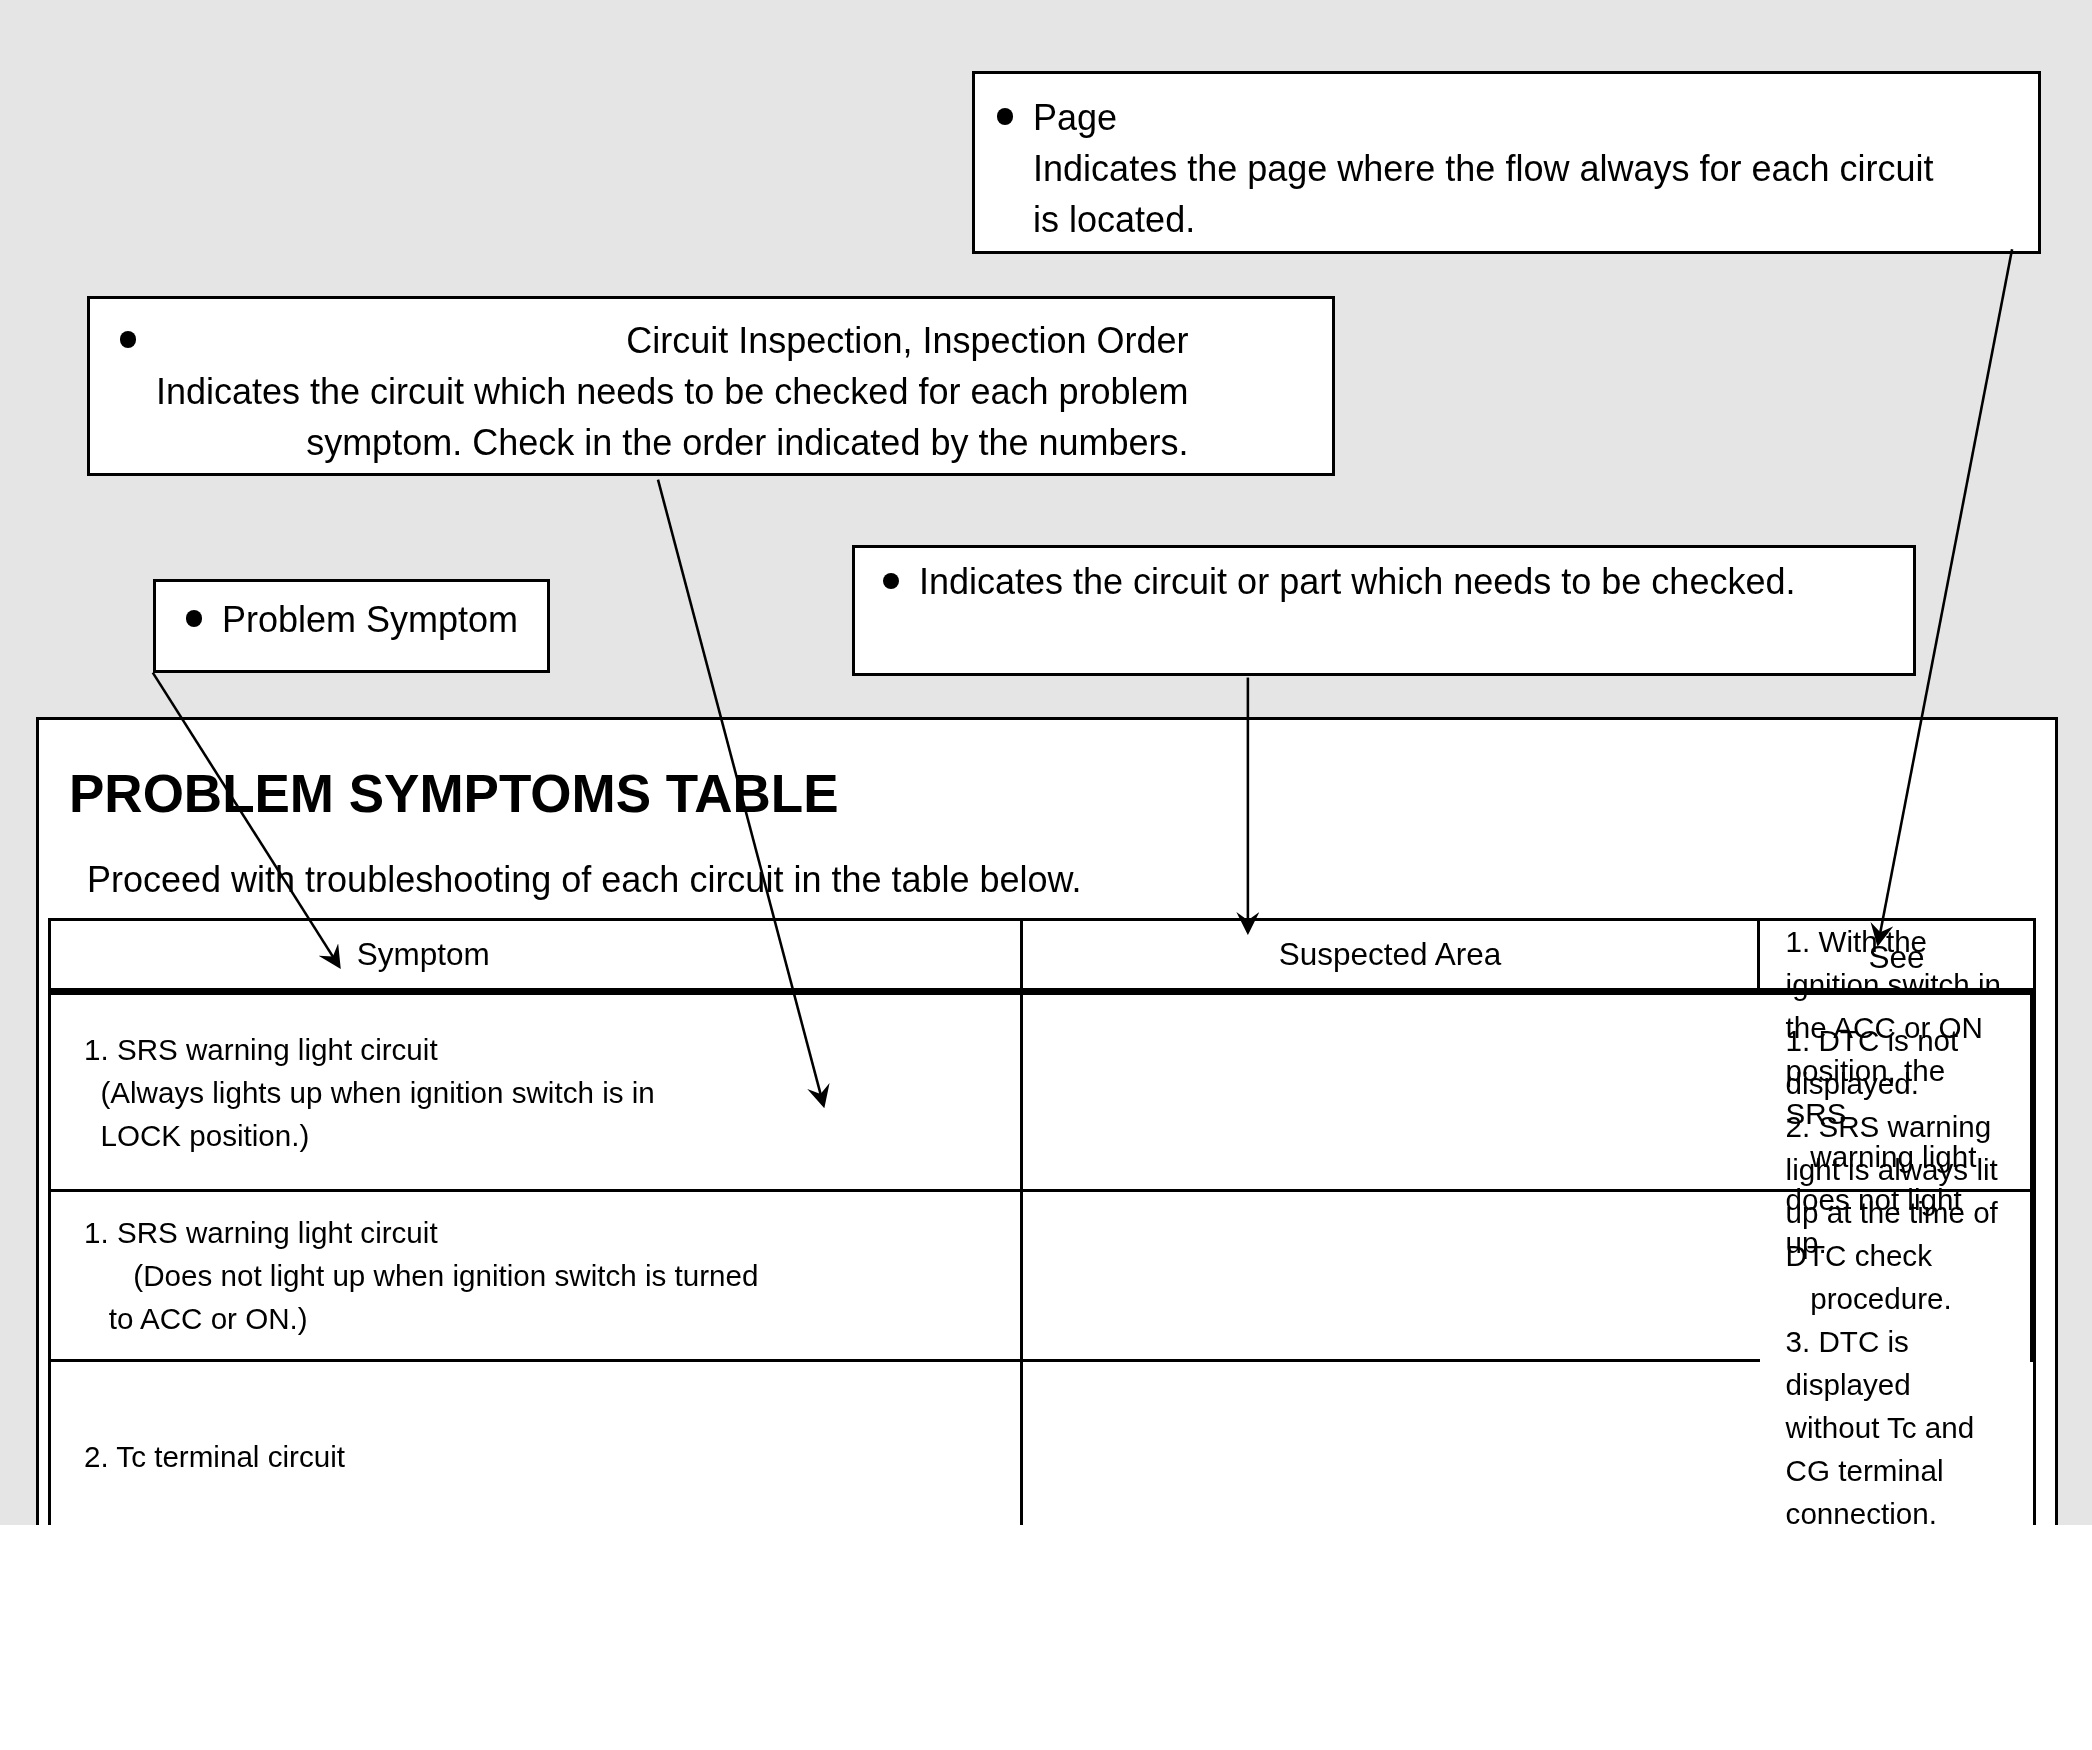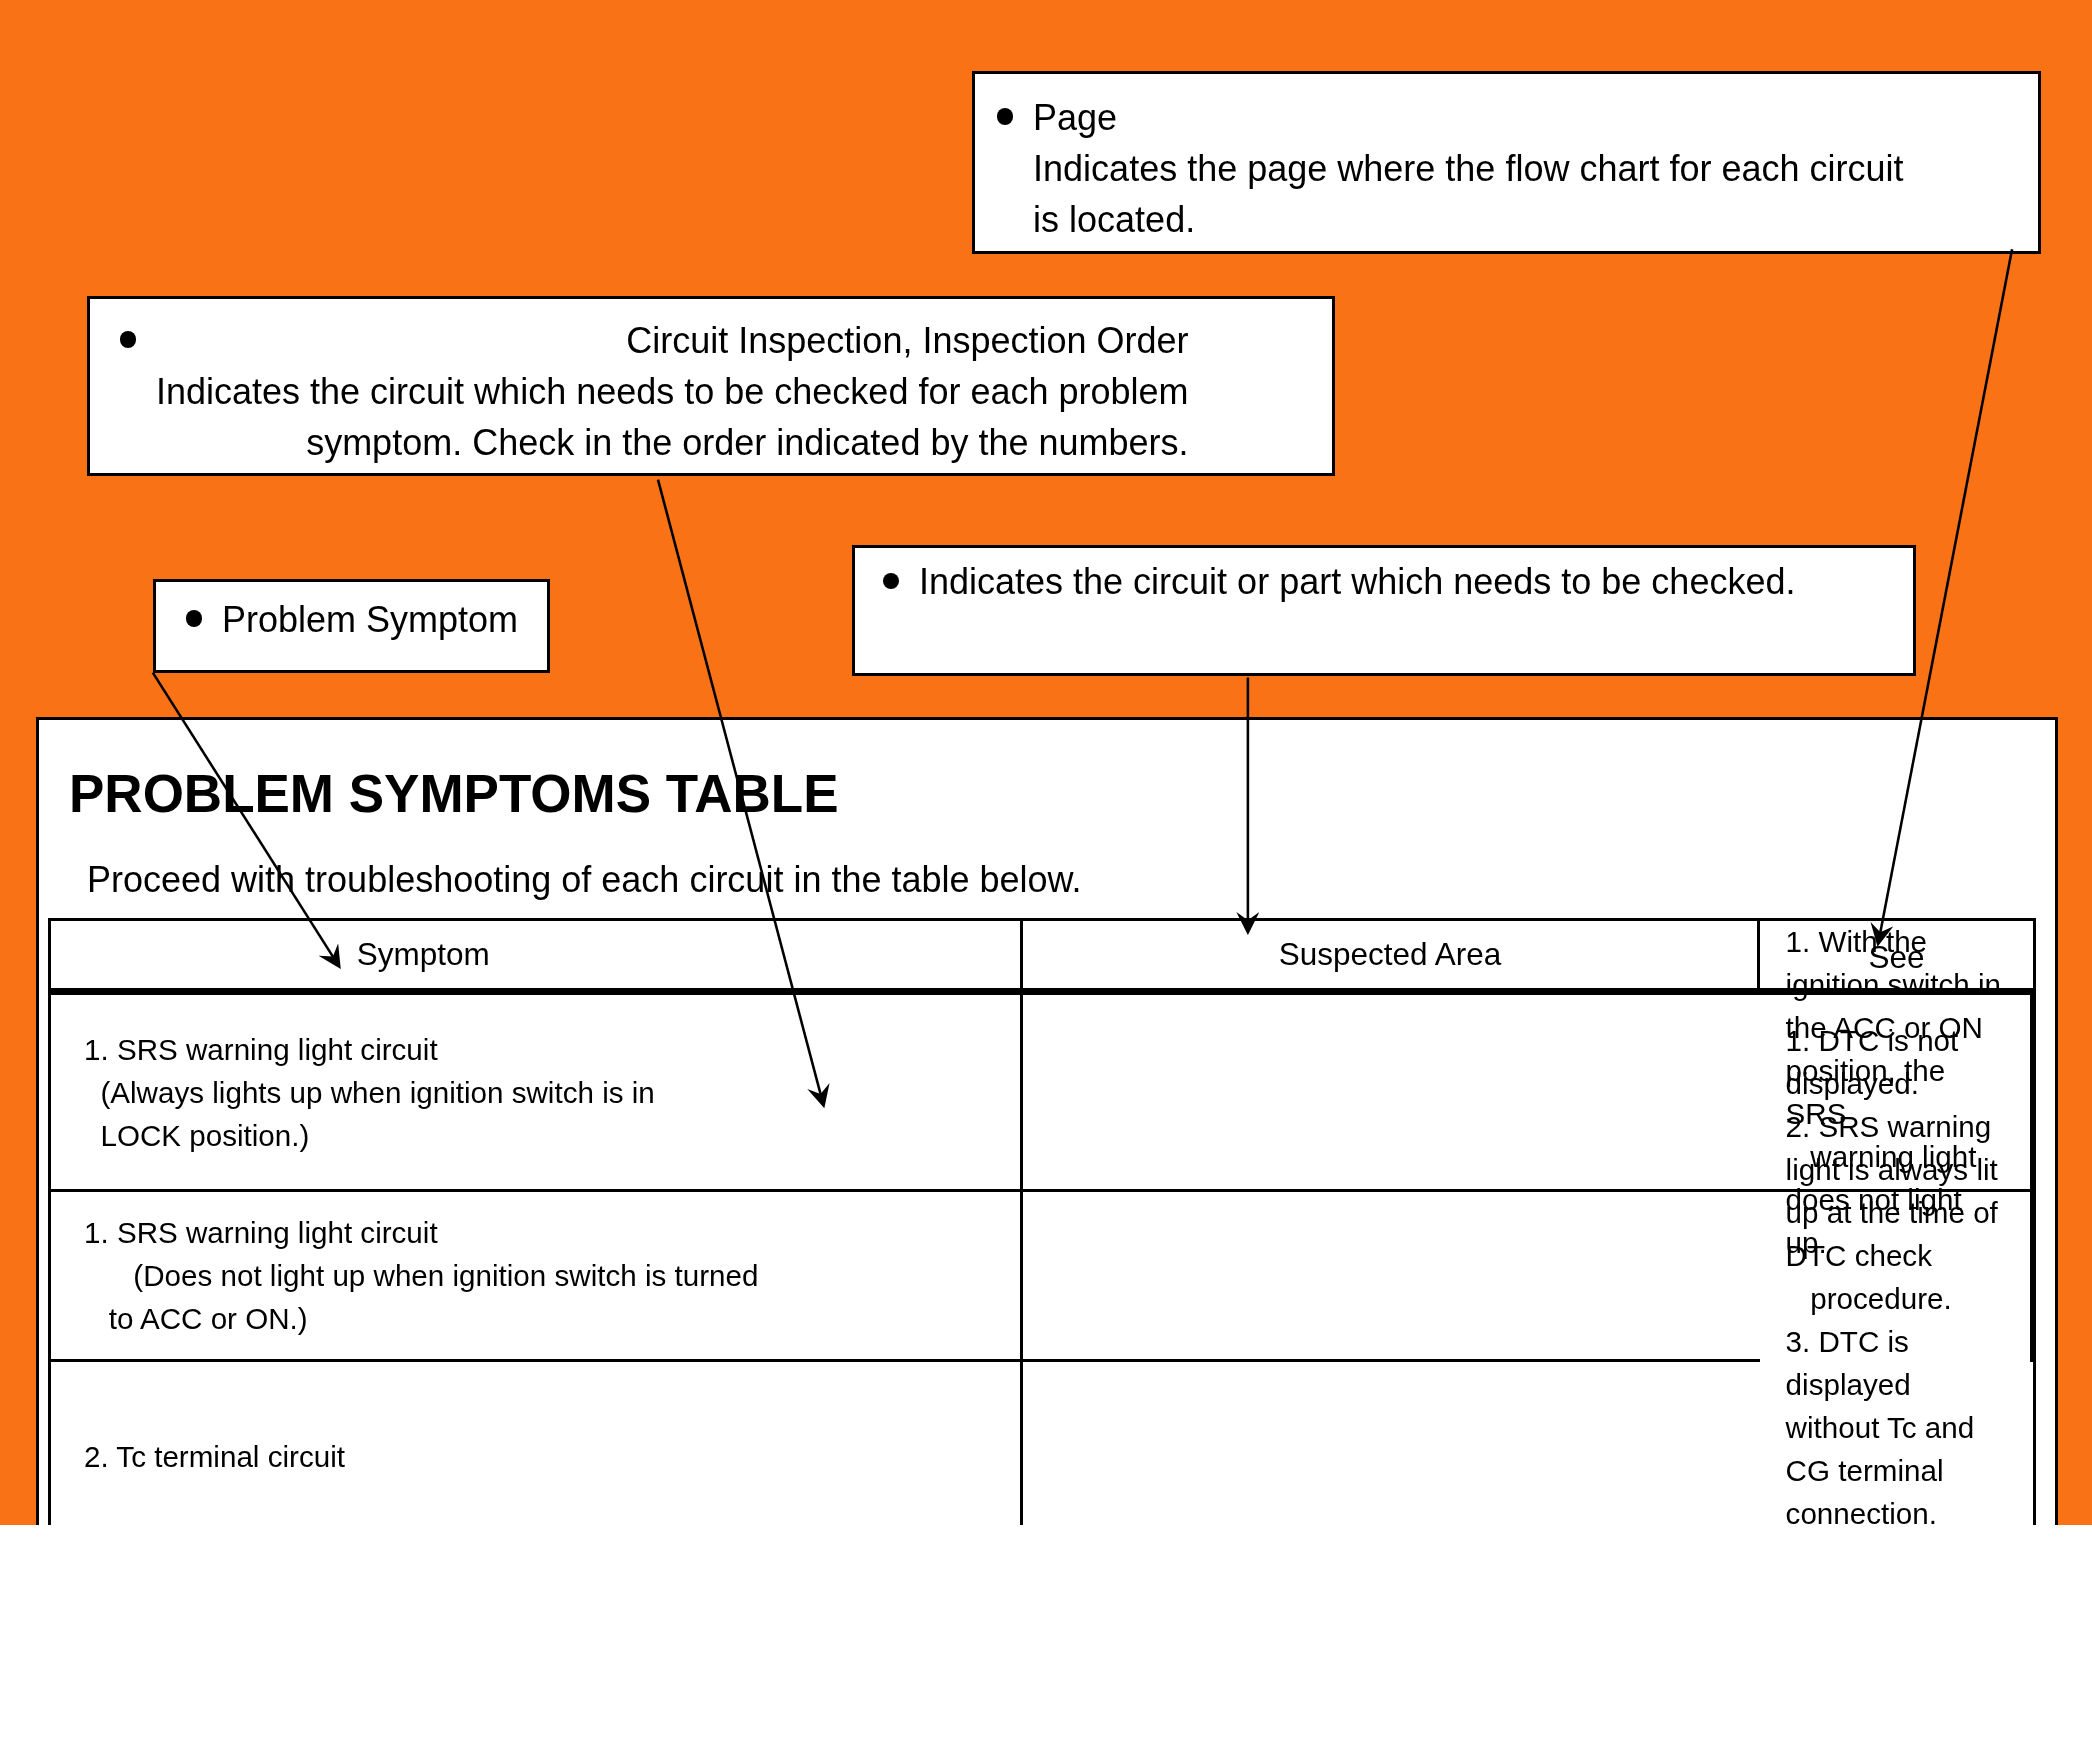--- a/index.html
+++ b/index.html
@@ -1,21 +1,21 @@
 <!DOCTYPE html>
 <html><head>
 <meta charset="utf-8">
 <style>
   html, body { margin: 0; padding: 0; background: #ffffff; }
   body { font-family: "Liberation Sans", "DejaVu Sans", sans-serif; color: #000; }
   #canvas {
     position: relative;
     width: 2092px;
     height: 1525px;
-    background: #f97316;
+    background: #e5e5e5;
     overflow: hidden;
   }
   .callout {
     position: absolute;
     border: 3px solid #000;
     background: #fff;
     box-sizing: border-box;
     display: flex;
     align-items: flex-start;
   }
@@ -89,21 +89,21 @@
 </head>
 <body>
 
 <div id="canvas">
 
   <div class="callout" style="left:972px; top:71px; width:1069px; height:183px; padding:17.7px 19.7px 0 21.7px;">
     <div class="inner">
       <span class="bullet"></span>
       <div>
         <div class="callout-title">Page</div>
-        <div class="callout-desc">Indicates the page where the flow chart for each circuit
+        <div class="callout-desc">Indicates the page where the flow always for each circuit
 is located.</div>
       </div>
     </div>
   </div>
 
   <div class="callout" style="left:87px; top:296px; width:1248px; height:180px; padding:15.8px 15.8px 0 29.6px;text-align:right;">
     <div class="inner">
       <span class="bullet"></span>
       <div>
         <div class="callout-title">Circuit Inspection, Inspection Order</div>

